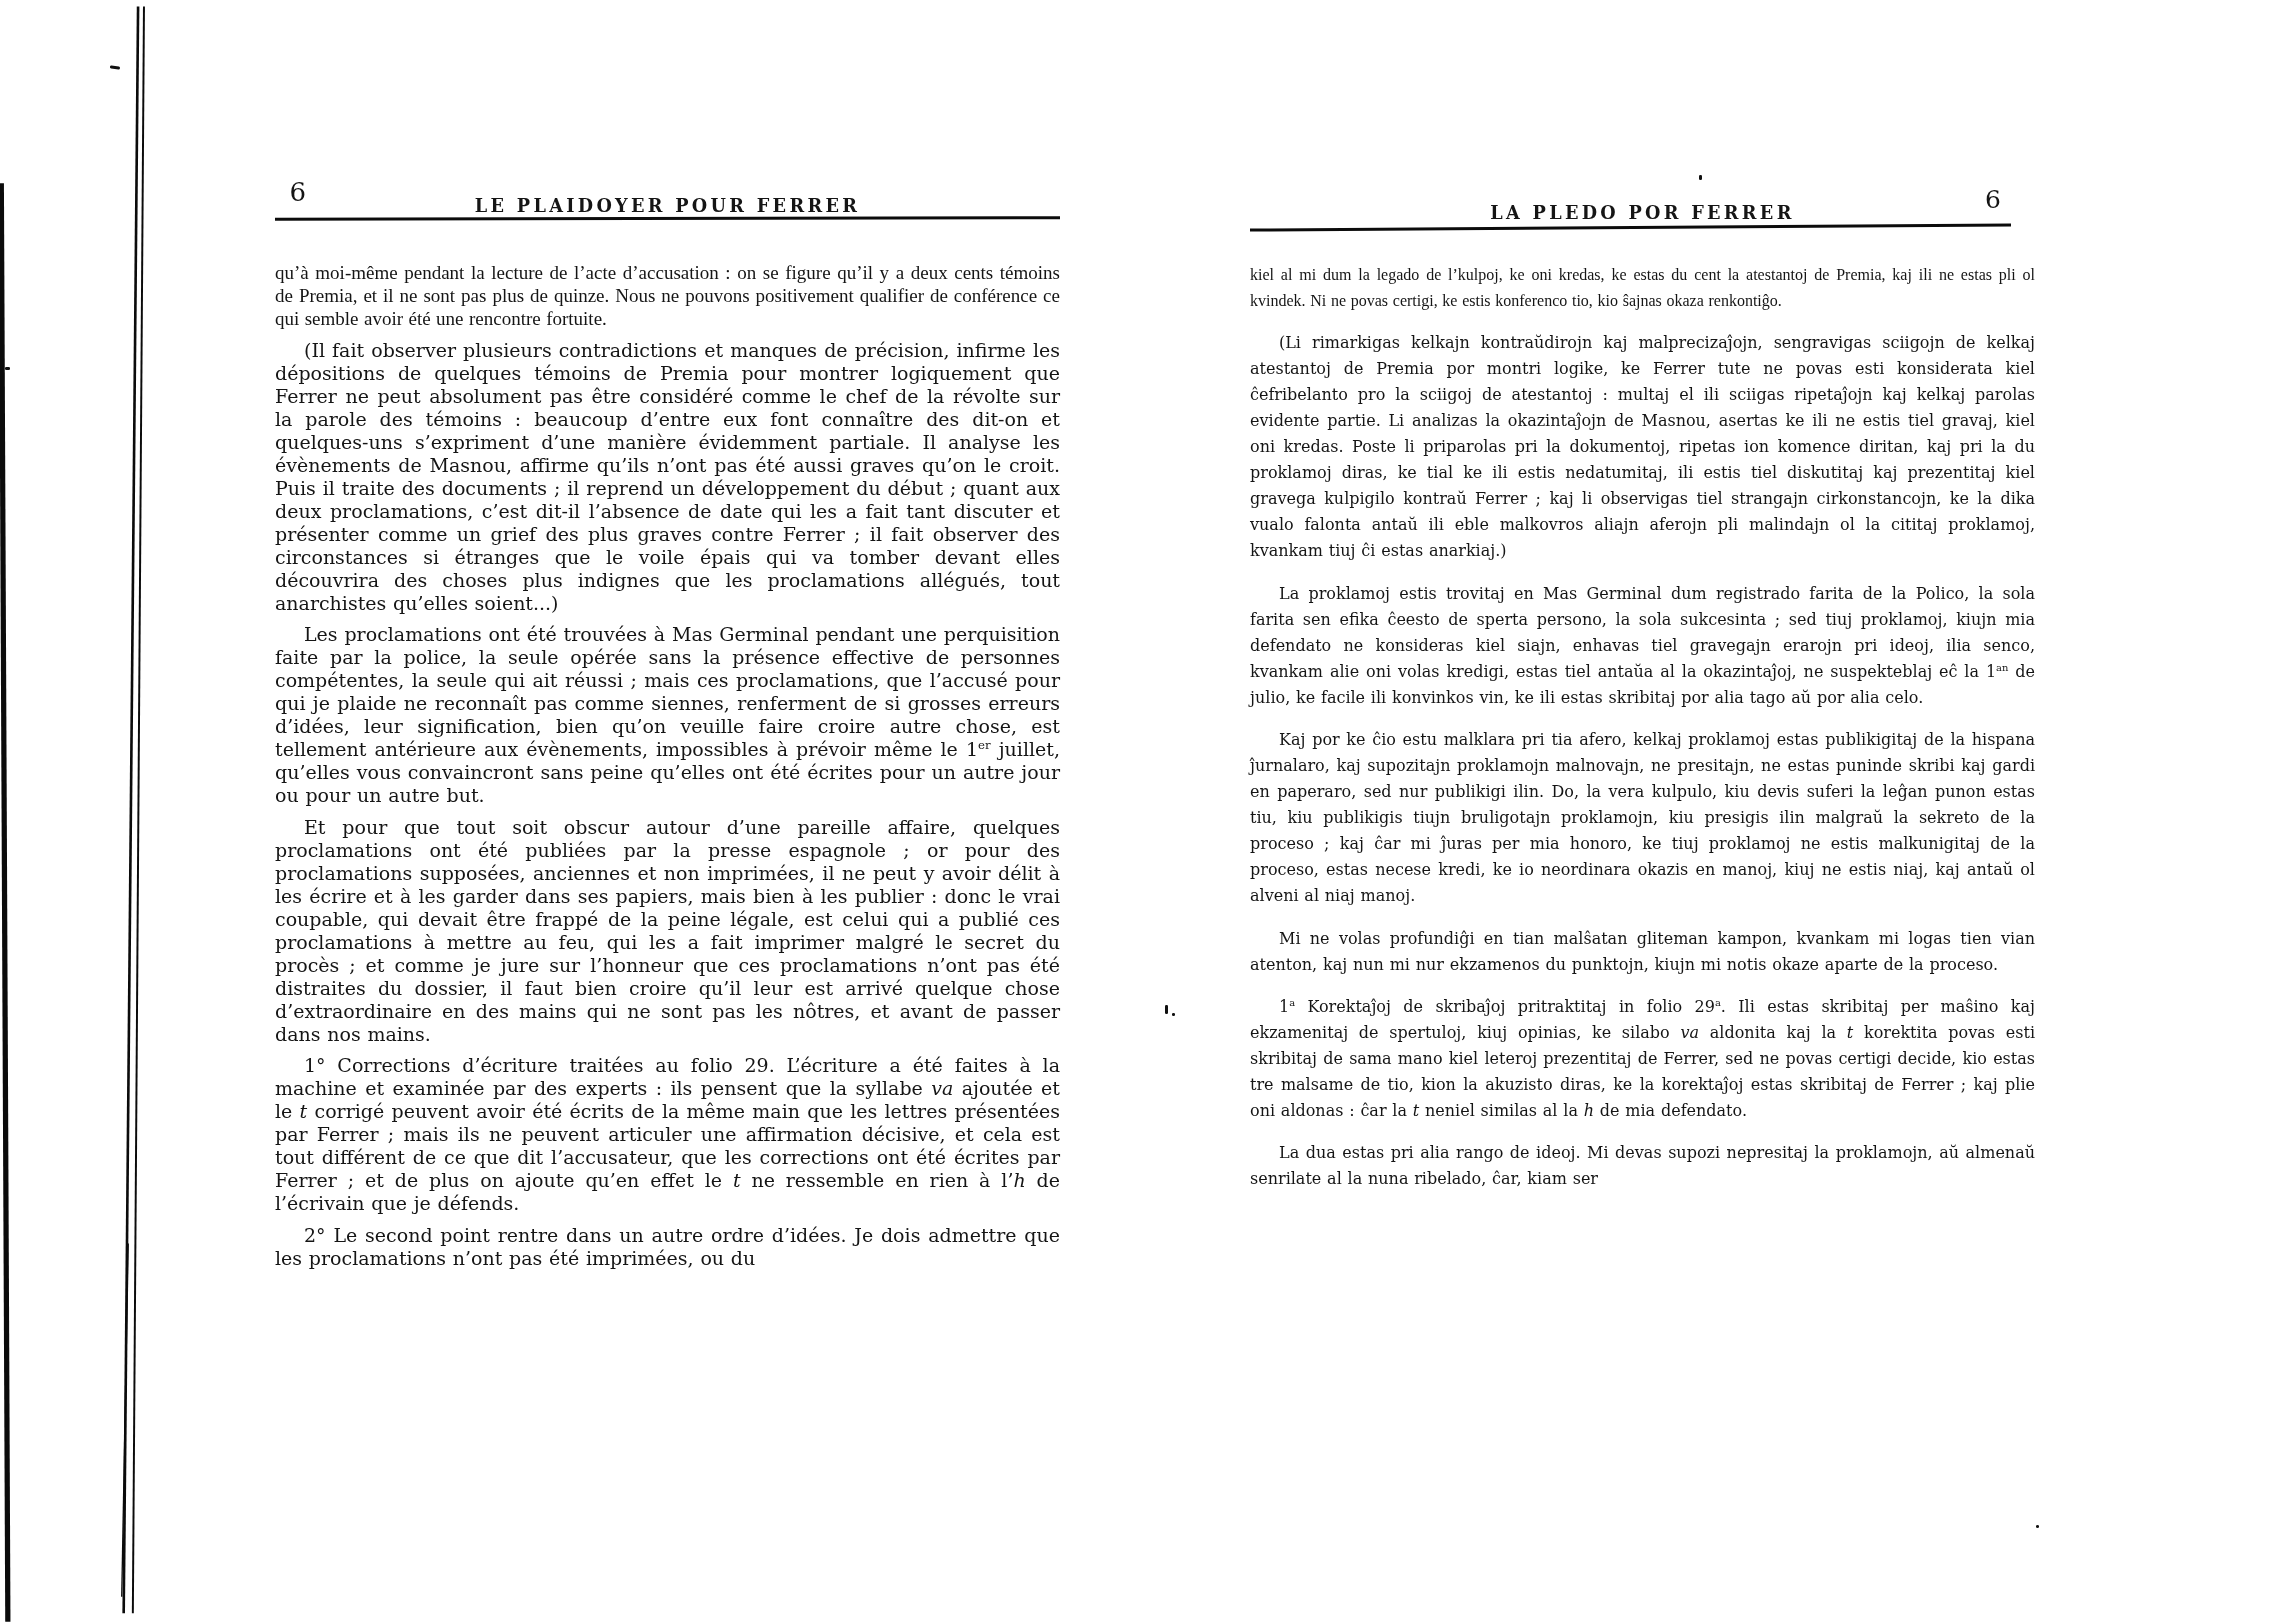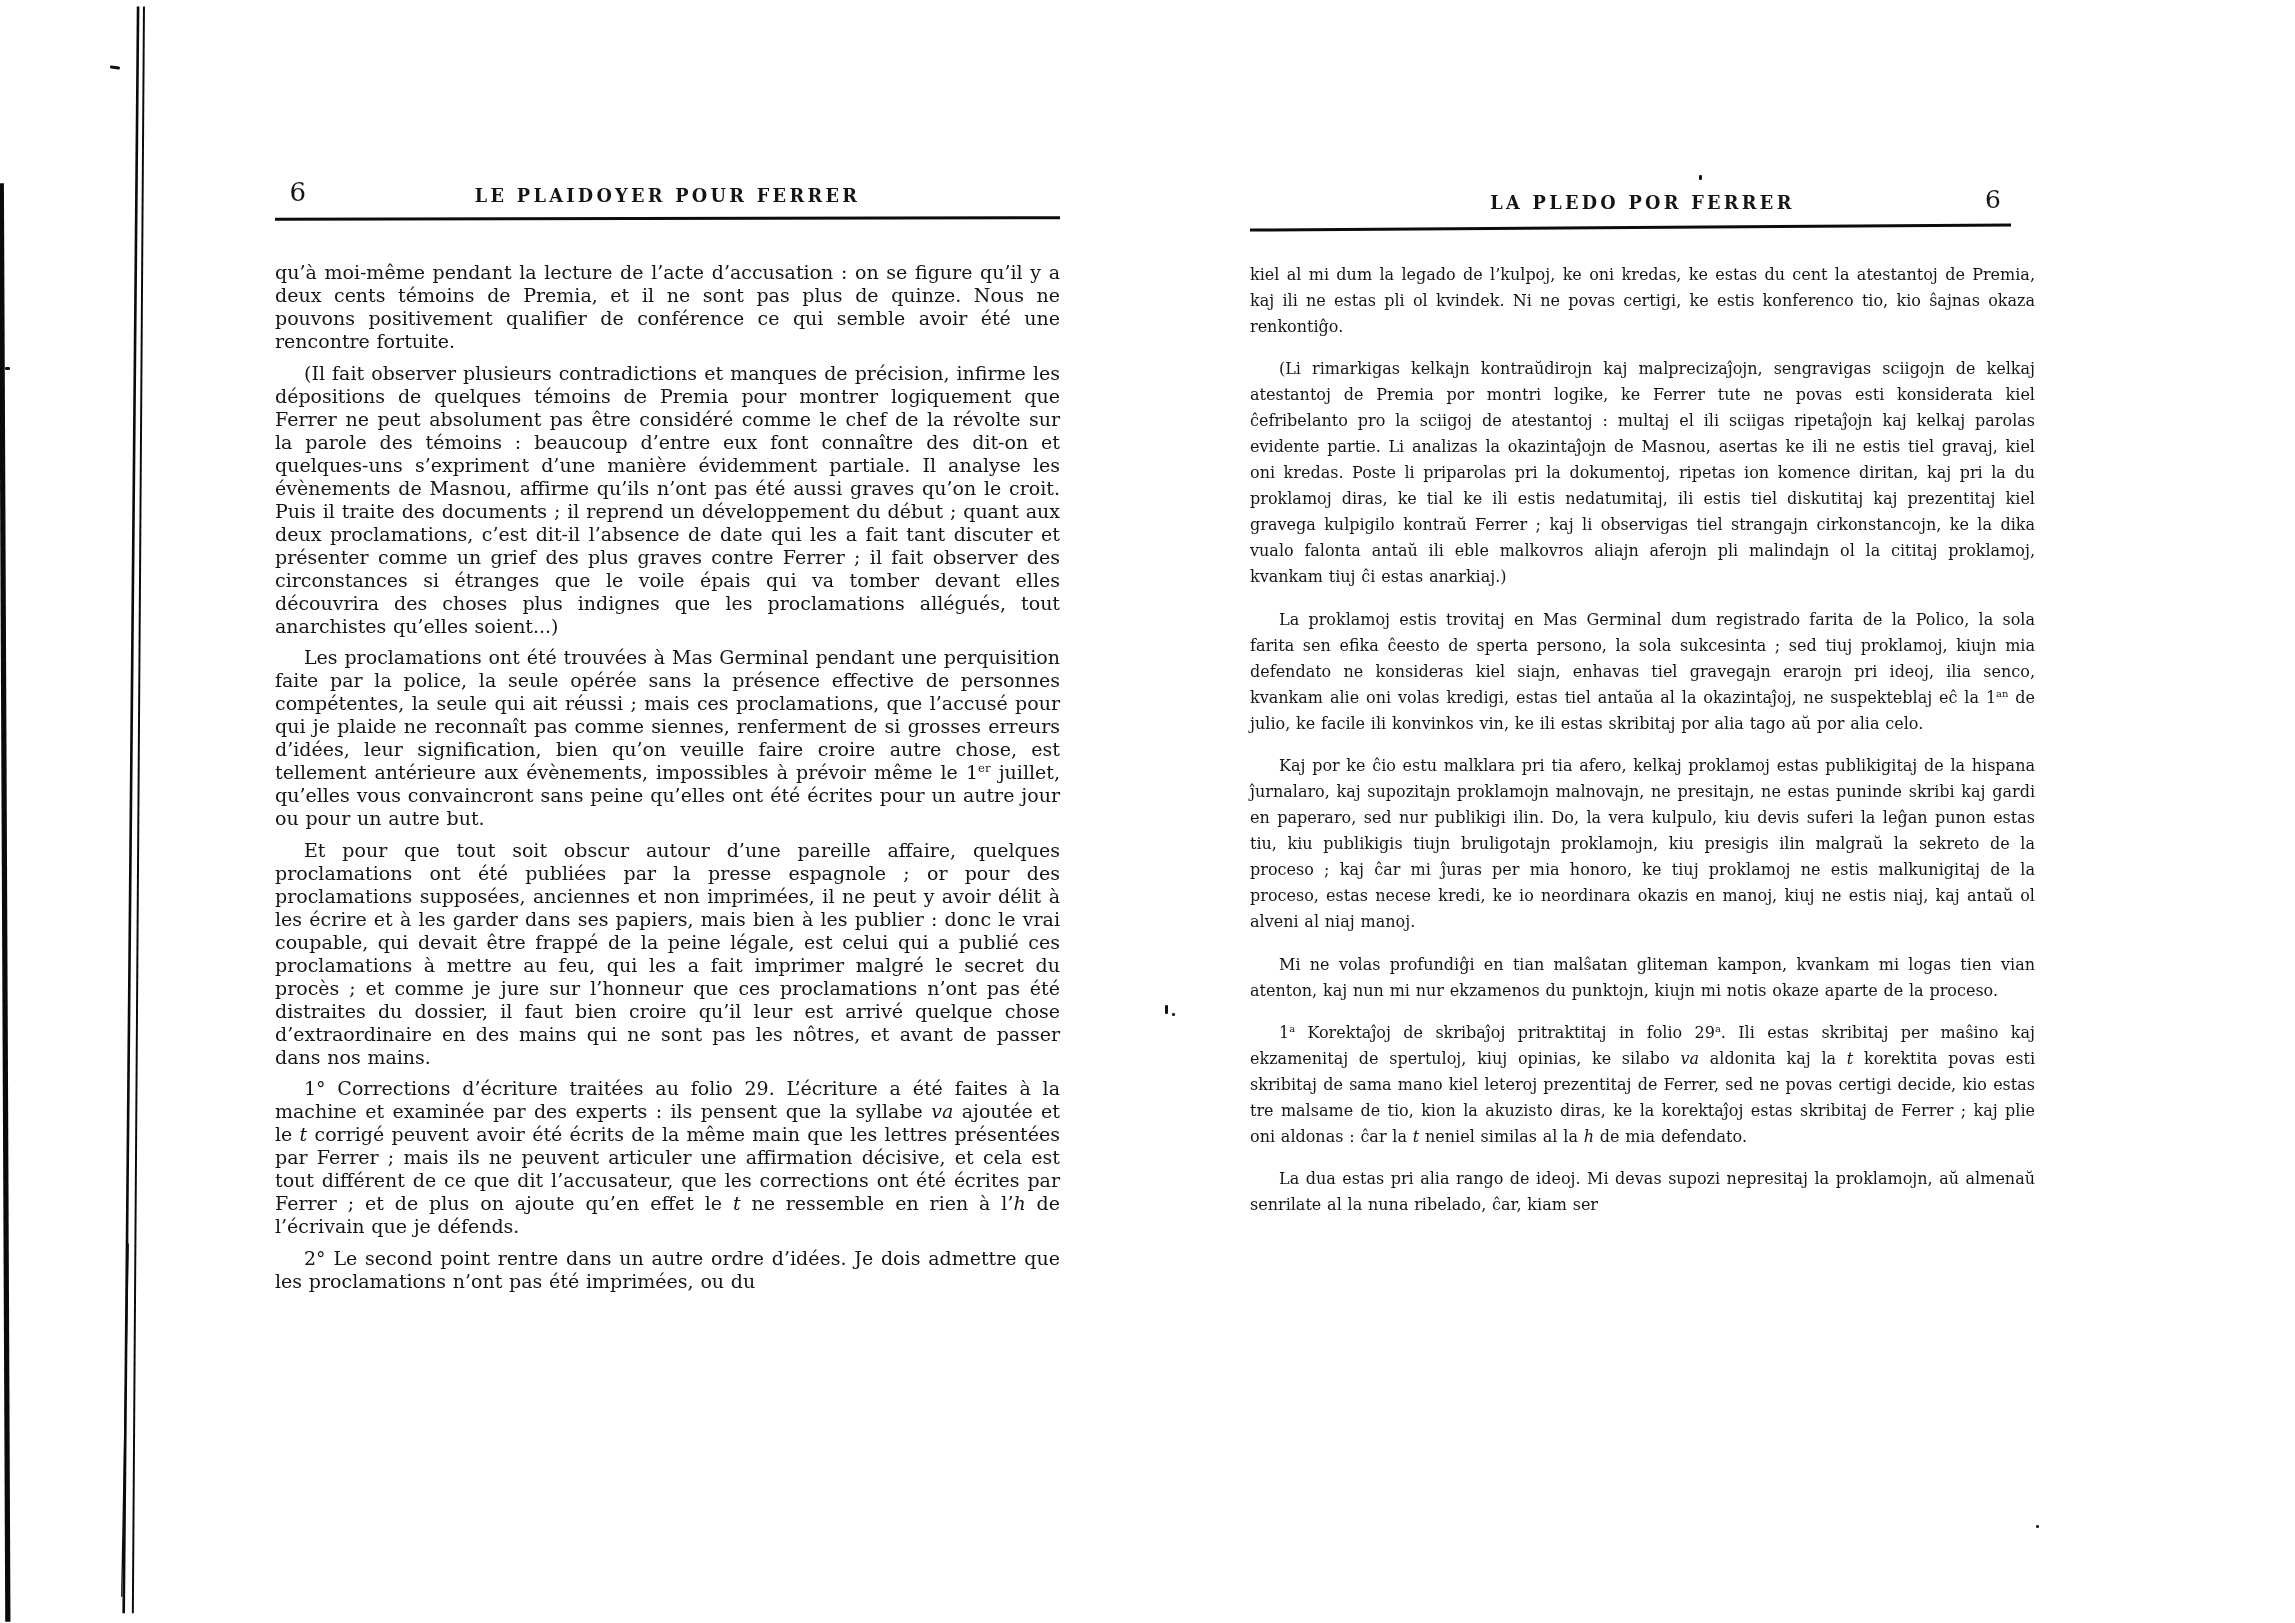--- a/index.html
+++ b/index.html
@@ -11,34 +11,34 @@
   }
   .page{position:absolute;width:785px;}
   .page.left{left:275px;top:182px;}
   .page.right{left:1250px;top:189px;}
 
   .pagehead{position:relative;height:37px;}
   .folio{position:absolute;font-size:26px;font-weight:normal;}
   .page.left  .folio{left:14.4px;top:-5.2px;}
   .page.right .folio{right:34px;top:-3.9px;font-size:25px;}
   .running{
-    position:absolute;left:0;right:0;top:3px;text-align:center;
+    position:absolute;left:0;right:0;top:13px;text-align:center;
     font-size:17.7px;font-weight:bold;letter-spacing:3.3px;white-space:nowrap;
   }
   .rule{position:absolute;height:2.6px;background:#0c0c0c;left:0;}
   .page.left  .rule{top:35px;width:785px;transform:rotate(-0.12deg);}
   .page.right .rule{top:37px;width:761px;transform:rotate(-0.38deg);}
 
   .body{position:absolute;left:0;width:100%;}
   .page.left  .body{top:79px;}
   .page.right .body{top:73px;}
   .body p{margin:0;text-align:justify;text-indent:29px;}
   .page.left  .body p{font-size:19px;line-height:23px;margin-bottom:8.5px;word-spacing:0.7px;}
   .page.right .body p{font-size:16px;line-height:26px;margin-bottom:16.4px;word-spacing:0.7px;}
-  .body p.cont{text-indent:0;}
+  .body p.cont{text-indent:0;font-family:Liberation Serif, serif;}
   sup{font-size:62%;line-height:0;vertical-align:super;}
   em{}
 
   .spine{position:absolute;left:0;top:0;pointer-events:none;}
   .speck{position:absolute;background:#101010;}
 </style>
 </head>
 <body>
 
 <svg class="spine" width="2295" height="1623" viewBox="0 0 3507 2480">

